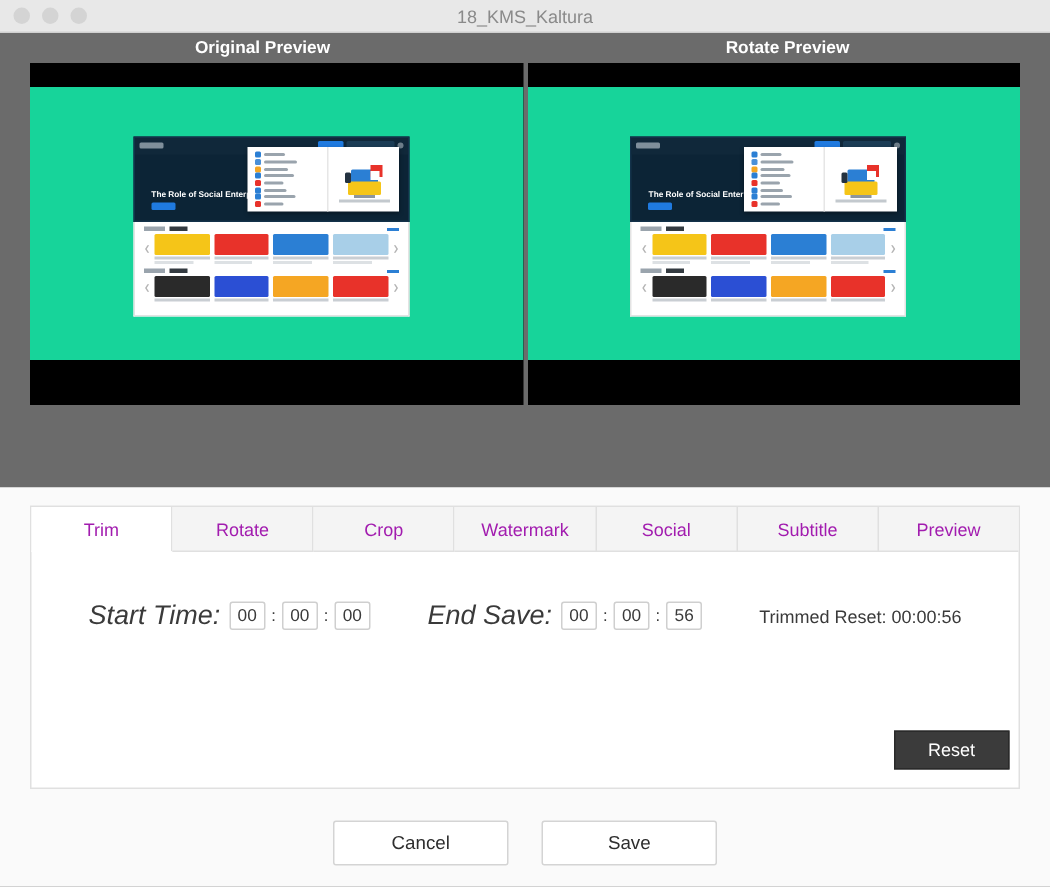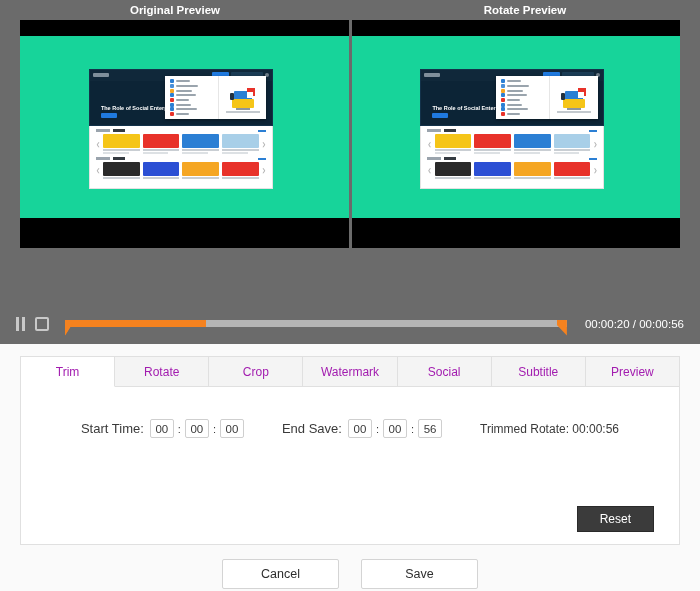--- a/index.html
+++ b/index.html
@@ -205,34 +205,34 @@
   .tab.active {
     background: #ffffff;
     border-bottom: 1px solid #ffffff;
   }
   .tabbody { flex: 1; position: relative; padding: 32px 0 0 0; }
   .form {
     display: flex; align-items: center; justify-content: center;
     gap: 10px; font-size: 12px; color: #3a3a3a;
   }
   .field-group { display: flex; align-items: center; gap: 4px; }
-  .label { font-size: 13px; color: #3a3a3a; margin-right: 2px; }
+  .label { font-size: 18px; color: #3a3a3a; margin-right: 2px; font-style: italic; }
   .tbox {
     width: 24px; height: 19px;
     border: 1px solid #cfcfcf; border-radius: 2px;
     background: #ffffff;
     display: flex; align-items: center; justify-content: center;
     font-size: 11.5px; color: #3a3a3a;
     cursor: text;
   }
   .colon { color: #3a3a3a; font-size: 11px; }
   .gap { width: 18px; }
   .trimmed { font-size: 12px; color: #3a3a3a; }
   .reset-wrap {
-    position: absolute; right: 25px; bottom: 12px; border-radius: 10px;
+    position: absolute; right: 6px; bottom: 12px; border-radius: 10px;
   }
   .reset {
     background: #3b3b3b; color: #ffffff;
     border: 1px solid #2a2a2a;
     font-size: 12px;
     padding: 5px 22px;
     cursor: pointer;
     font-family: "Liberation Sans", sans-serif;
   }
 
@@ -251,20 +251,28 @@
     font-size: 12.5px; color: #2e2e2e;
     cursor: pointer;
     font-family: "Liberation Sans", sans-serif;
   }
 </style>
 </head>
 <body>
 
 <div class="window">
 
+  <div class="titlebar">
+    <div class="lights">
+      <div class="light"></div>
+      <div class="light"></div>
+      <div class="light"></div>
+    </div>
+    <div class="title">18_KMS_Kaltura</div>
+  </div>
 
   <div class="preview-section">
     <div class="preview-headers">
       <div>Original Preview</div>
       <div>Rotate  Preview</div>
     </div>
     <div class="previews">
 
       <div class="screen">
         <div class="green">
@@ -508,38 +516,20 @@
                 <div class="arrow">❯</div>
               </div>
             </div>
           </div>
         </div>
       </div>
 
     </div>
   </div>
 
-  <div class="player">
-    <div class="ctrl">
-      <div class="pause">
-          <span></span>
-          <span></span>
-        </div>
-    </div>
-    <div class="ctrl">
-      <div class="stop"></div>
-    </div>
-    <div class="timeline">
-      <div class="track"></div>
-      <div class="progress"></div>
-      <div class="handle-l"></div>
-      <div class="handle-r"></div>
-    </div>
-    <div class="timecode">00:00:20 / 00:00:56</div>
-  </div>
 
   <div class="panel">
     <div class="tabcard">
       <div class="tabs">
         <div class="tab active">Trim</div>
         <div class="tab">Rotate</div>
         <div class="tab">Crop</div>
         <div class="tab">Watermark</div>
         <div class="tab">Social</div>
         <div class="tab">Subtitle</div>
@@ -558,21 +548,21 @@
           <div class="gap"></div>
           <div class="field-group">
             <span class="label">End Save:</span>
             <div class="tbox">00</div>
             <span class="colon">:</span>
             <div class="tbox">00</div>
             <span class="colon">:</span>
             <div class="tbox">56</div>
           </div>
           <div class="gap"></div>
-          <div class="trimmed">Trimmed Rotate: 00:00:56</div>
+          <div class="trimmed">Trimmed Reset: 00:00:56</div>
         </div>
         <div class="reset-wrap">
           <button class="reset">Reset</button>
         </div>
       </div>
     </div>
   </div>
 
   <div class="footer">
     <button class="fbtn">Cancel</button>

